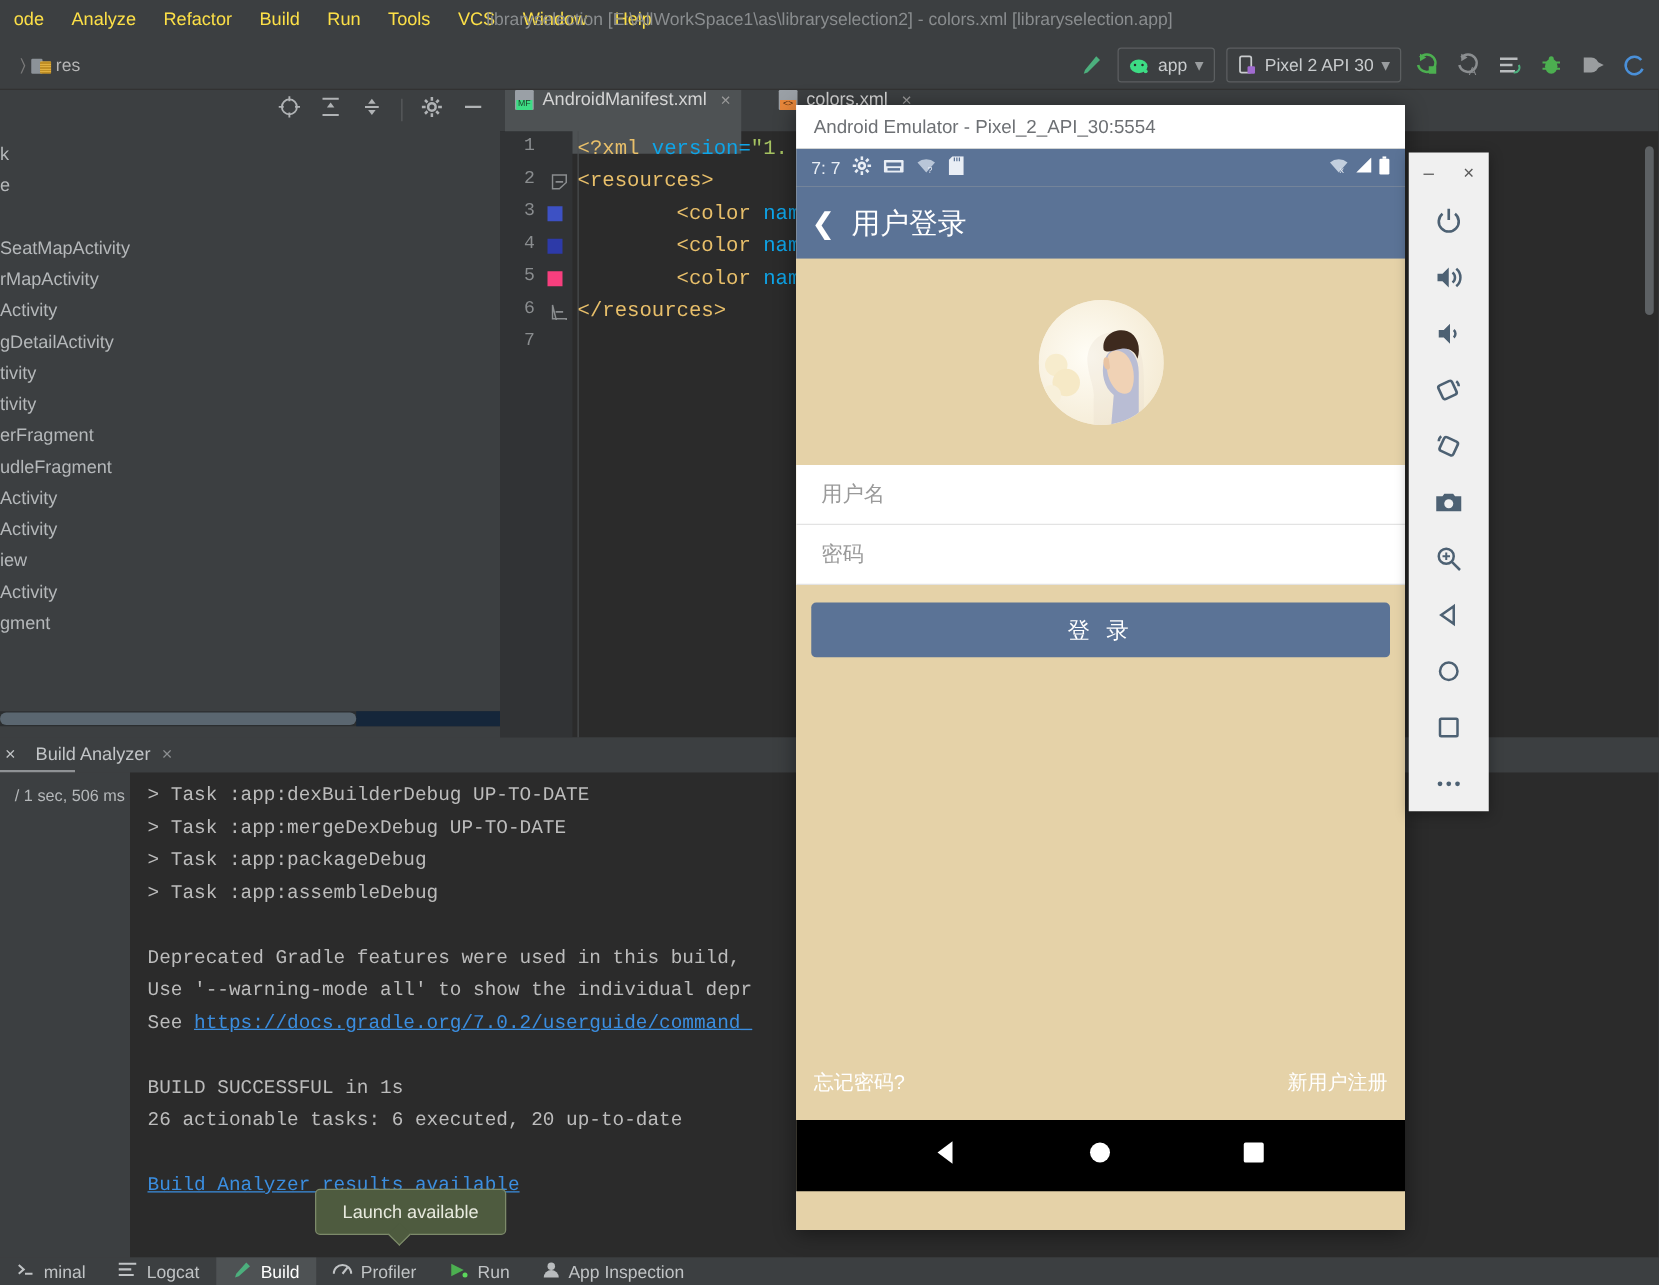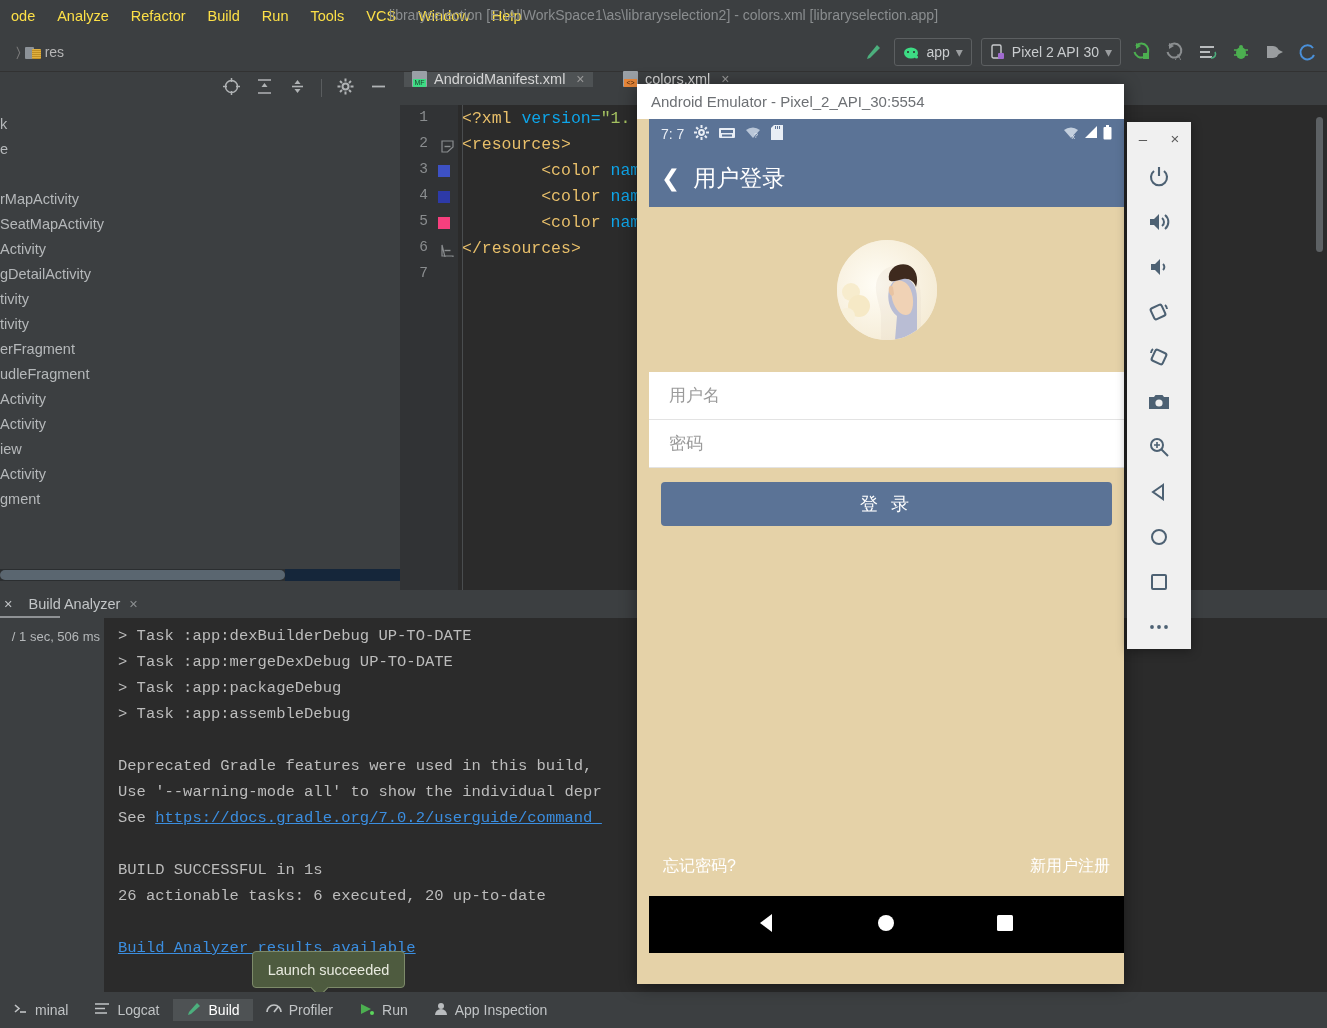--- a/index.html
+++ b/index.html
@@ -43,21 +43,21 @@
   .tree .ti { height:25px; line-height:25px; color:#b5b8ba; font-size:14.5px;
     padding-left:0; white-space:nowrap; }
   .hscroll { position:absolute; left:0; bottom:9px; width:400px; height:12px; background:#2b2e30; }
   .hscroll .thumb { position:absolute; left:0; top:1px; width:285px; height:10px;
     background:#5a6670; border-radius:5px; }
   .hscroll .track2 { position:absolute; left:285px; top:0; right:0; height:12px; background:#15263a; }
 
   
   .editor { position:absolute; left:400px; top:72px; right:0; height:518px; background:#2b2b2b; }
   .tabrow { position:absolute; left:0; top:0; right:0; height:33px; background:#3c3f41; }
-  .etab { position:absolute; top:0; height:15px; display:flex; align-items:flex-end; gap:7px;
+  .etab { position:absolute; top:0; height:51px; display:flex; align-items:flex-start; gap:7px;
     padding:0 8px; color:#d4d4d4; font-size:14.5px; }
   .etab.active { background:#4e5254; }
   .etab .x { color:#9a9a9a; font-size:14px; margin-left:4px; }
   .fico { width:15px; height:16px; position:relative; display:inline-block; }
   .fico .pg { position:absolute; inset:0; background:#9aa0a6; border-radius:1px; }
   .fico .bd { position:absolute; left:1px; bottom:0px; width:13px; height:8px;
     background:#3ddc84; color:#1b3a27; font-size:7px; line-height:8px; text-align:center;
     font-family:"Liberation Sans",sans-serif; }
   .fico .bd.orange { background:#e8873a; color:#3b1d05; }
 
@@ -86,38 +86,38 @@
   .bp-left { position:absolute; left:0; top:28px; width:104px; bottom:0; background:#3c3f41;
     color:#b5b8ba; font-size:13px; padding:11px 4px 0 0; text-align:right; }
   .bp-out { position:absolute; left:104px; top:28px; right:0; bottom:0; background:#2b2b2b;
     font-family:"Liberation Mono", monospace; font-size:15.5px; color:#bcbcbc;
     padding:9px 0 0 14px; overflow:hidden; }
   .bp-out .ln { height:26px; white-space:pre; }
   .bp-out .lnk { color:#3b8ee0; text-decoration:underline; }
   .underline-tab { position:absolute; left:0; top:26px; width:60px; height:2px; background:#8f9295; }
 
   
-  .statusbar { position:absolute; left:0; bottom:0; right:0; height:36px; background:#3c3f41;
+  .statusbar { position:absolute; left:0; bottom:0; right:0; height:22px; background:#3c3f41;
     display:flex; align-items:center; color:#c0c3c5; font-size:14px; }
   .sb-item { display:flex; align-items:center; gap:7px; padding:0 13px; height:22px; }
   .sb-item.active { background:#4e5254; color:#ffffff; }
 
   .tooltip { position:absolute; left:252px; top:951px; width:153px; height:37px;
     background:#4e5b3f; border:1px solid #7d8a6a; border-radius:4px; color:#e8eadf;
     font-size:14.5px; display:flex; align-items:center; justify-content:center; }
   .tooltip:after { content:""; position:absolute; left:60px; bottom:-7px; width:12px; height:12px;
     background:#4e5b3f; border-right:1px solid #7d8a6a; border-bottom:1px solid #7d8a6a;
     transform:rotate(45deg); }
 
   
   .emuwin { position:absolute; left:637px; top:84px; width:487px; height:900px;
     background:#ffffff; box-shadow:0 2px 16px rgba(0,0,0,.45); }
   .emu-title { height:35px; display:flex; align-items:center; padding-left:14px;
     color:#6d7074; font-size:15px; background:#ffffff; }
-  .emu-screen { position:absolute; left:0; top:35px; width:487px; height:865px; background:#e5d2a8;padding-left:12px; }
+  .emu-screen { position:absolute; left:0; top:35px; width:487px; height:865px; background:#e5d2a8; }
   .emu-statusbar { height:30px; background:#5b7396; display:flex; align-items:center;
     padding:0 12px; color:#e9eef5; font-size:14px; gap:10px; }
   .emu-statusbar .right { margin-left:auto; display:flex; align-items:center; gap:5px; }
   .emu-appbar { height:58px; background:#5b7396; display:flex; align-items:center; gap:13px;
     padding-left:12px; color:#ffffff; font-size:23px; }
   .emu-hero { height:165px; background:#e5d2a8; display:flex; align-items:center;
     justify-content:center; }
   .avatar { width:100px; height:100px; border-radius:50%; overflow:hidden; position:relative;
     background:#f4ead6; }
   .emu-field { height:48px; background:#ffffff; display:flex; align-items:center;
@@ -262,22 +262,22 @@
     <span>
       <svg width="19" height="19" viewBox="0 0 19 19">
             <path d="M3 9.5h13" stroke="#b0b3b5" stroke-width="1.8"></path>
           </svg>
     </span>
   </div>
   <div class="tree" id="tree">
         <div class="ti">k</div>
         <div class="ti">e</div>
         <div class="ti"></div>
+        <div class="ti">SeatMapActivity</div>
         <div class="ti">rMapActivity</div>
-        <div class="ti">SeatMapActivity</div>
         <div class="ti">Activity</div>
         <div class="ti">gDetailActivity</div>
         <div class="ti">tivity</div>
         <div class="ti">tivity</div>
         <div class="ti">erFragment</div>
         <div class="ti">udleFragment</div>
         <div class="ti">Activity</div>
         <div class="ti">Activity</div>
         <div class="ti">iew</div>
         <div class="ti">Activity</div>
@@ -362,21 +362,21 @@
         <div class="ln">See <span class="lnk">https://docs.gradle.org/7.0.2/userguide/command_</span></div>
         <div class="ln"></div>
         <div class="ln">BUILD SUCCESSFUL in 1s</div>
         <div class="ln">26 actionable tasks: 6 executed, 20 up-to-date</div>
         <div class="ln"></div>
         <div class="ln"><span class="lnk">Build Analyzer results available</span></div>
       </div>
 </div>
 
 <div class="tooltip">
-  <span>Launch succeeded</span>
+  <span>Launch available</span>
 </div>
 
 <div class="statusbar" id="statusbar">
       <div class="sb-item">
         <span><svg width="15" height="13" viewBox="0 0 15 13">
             <path d="M2 3 L6 6.5 L2 10" fill="none" stroke="#c0c3c5" stroke-width="1.6"></path>
             <path d="M7 10 h6" stroke="#c0c3c5" stroke-width="1.6"></path>
           </svg></span>
         <span>minal</span>
       </div>

